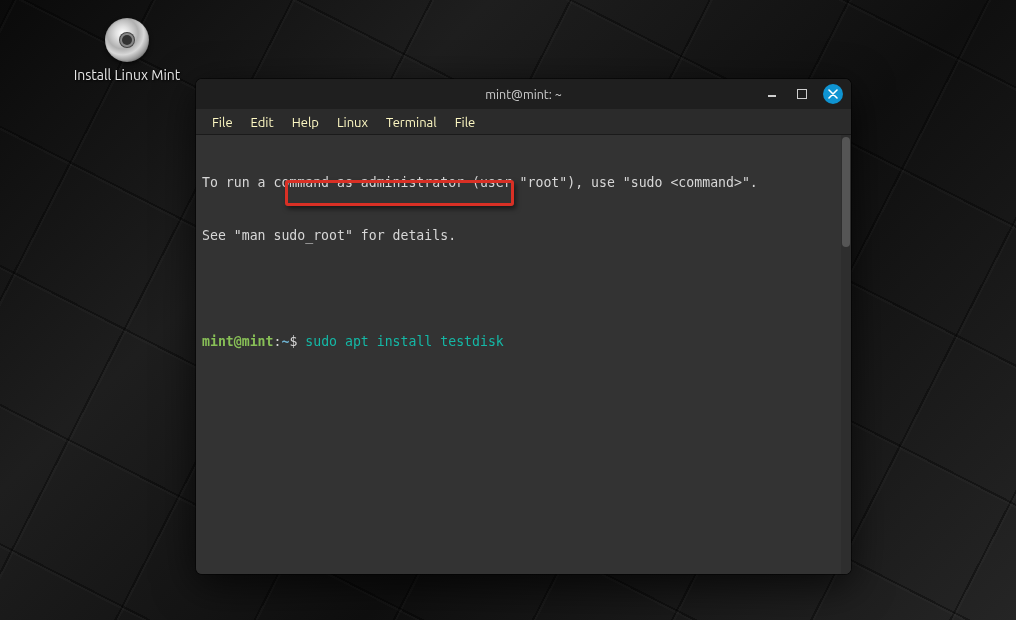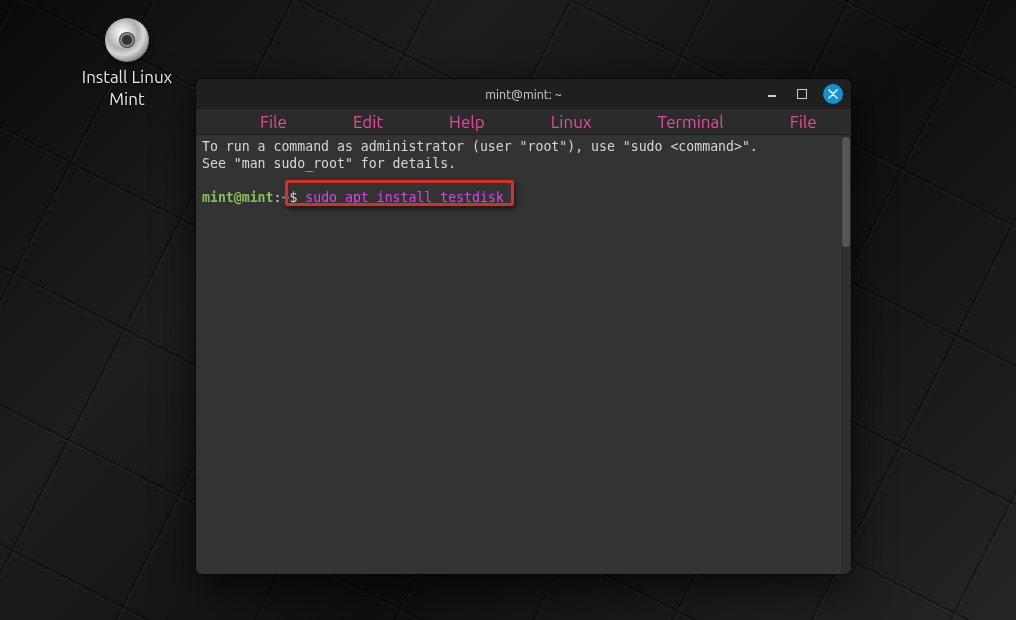--- a/index.html
+++ b/index.html
@@ -62,21 +62,21 @@
       left: 50%; top: 50%;
       width: 10px; height: 10px;
       border-radius: 50%;
       background: #333;
       transform: translate(-50%, -50%);
       box-shadow: 0 0 0 2px #888, 0 0 0 3px #444;
     }
     
     .desktop-icon-label {
       color: #e8e8e8;
-      font-size: 17px;
+      font-size: 14px;
       text-shadow: 1px 1px 2px rgba(0,0,0,0.9);
       line-height: 1.3;
     }
     
     
     .terminal-window {
       position: absolute;
       left: 196px;
       top: 79px;
       width: 655px;
@@ -155,25 +155,24 @@
       background: #2b2b2b;
       display: flex;
       align-items: center;
       padding: 0 8px;
       gap: 2px;
       border-bottom: 1px solid #1a1a1a;
     }
     
     .menu-item {
       padding: 3px 8px;
-      color: #ec4899;
-      font-size: 17px;
+      color: #fef9c3;
+      font-size: 13px;
       cursor: pointer;
       border-radius: 3px;
-      margin-left: 48px;
     }
     
     .terminal-body {
       flex: 1;
       background: #333333;
       padding: 4px 6px 4px 6px;
       position: relative;
       font-family: "DejaVu Sans Mono", "Ubuntu Mono", monospace;
       font-size: 13.2px;
       line-height: 1.28;
@@ -192,28 +191,28 @@
     .terminal-scroll::before {
       content: "";
       position: absolute;
       left: 1px; right: 1px;
       top: 2px;
       height: 110px;
       background: #555;
       border-radius: 4px;
     }
     
-    .term-line { white-space: pre; }
+    .term-line { white-space: pre; margin-top: 36px; }
     
     .prompt-user { color: #88c057; font-weight: bold; }
     .prompt-host { color: #88c057; font-weight: bold; }
     .prompt-colon { color: #d7d7d7; }
     .prompt-path { color: #6fb3d2; font-weight: bold; }
     .prompt-sym { color: #d7d7d7; }
-    .cmd-text { color: #d946ef; }
+    .cmd-text { color: #14b8a6; }
     
     .highlight-box {
       position: absolute;
       border: 3px solid #d93025;
       border-radius: 3px;
       box-shadow: 2px 3px 5px rgba(0,0,0,0.5);
       pointer-events: none;
     }
   </style>
 </head>

